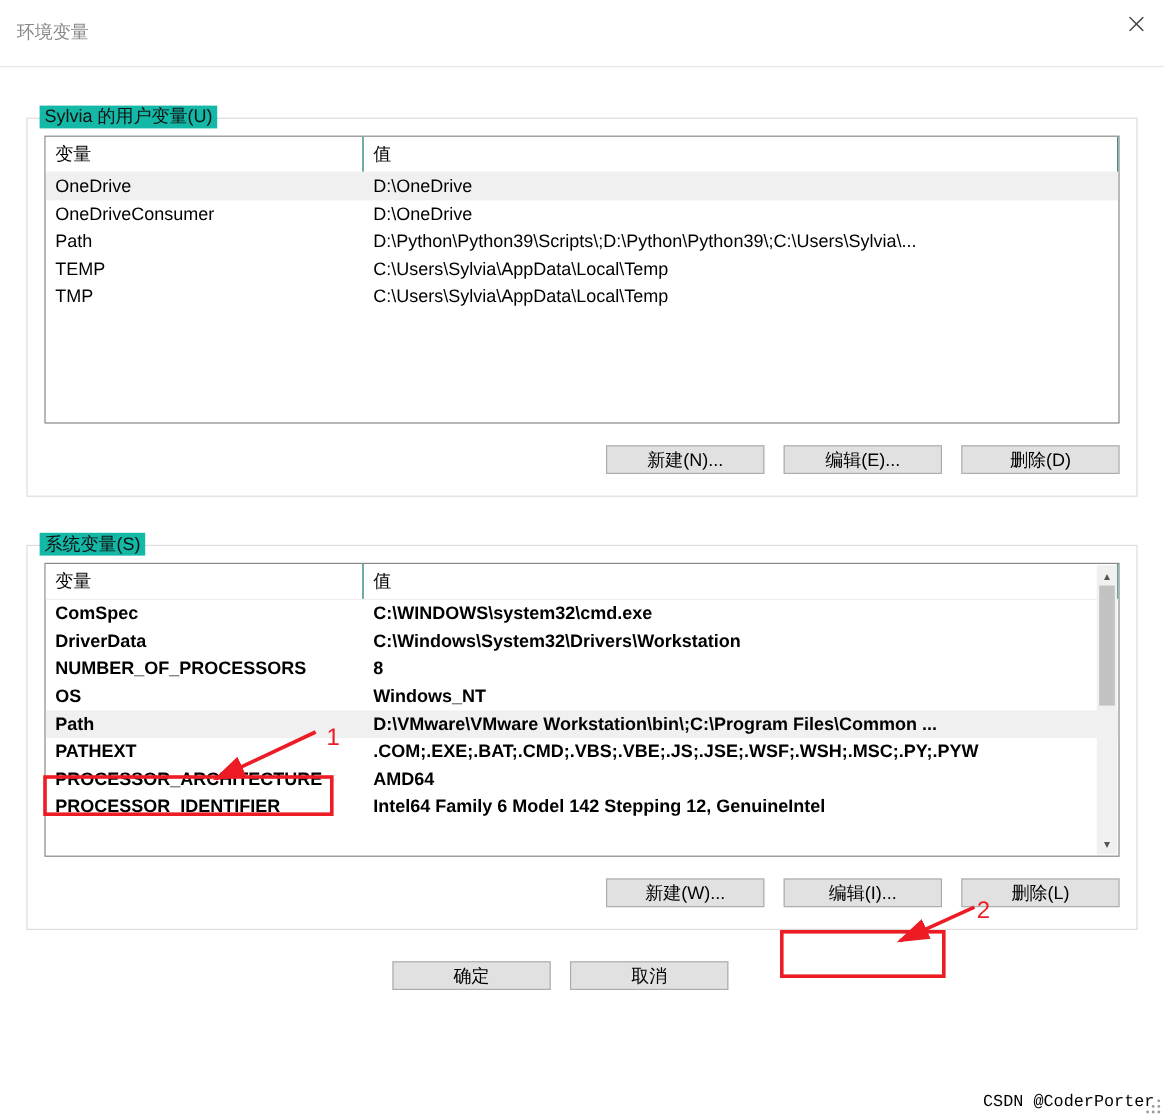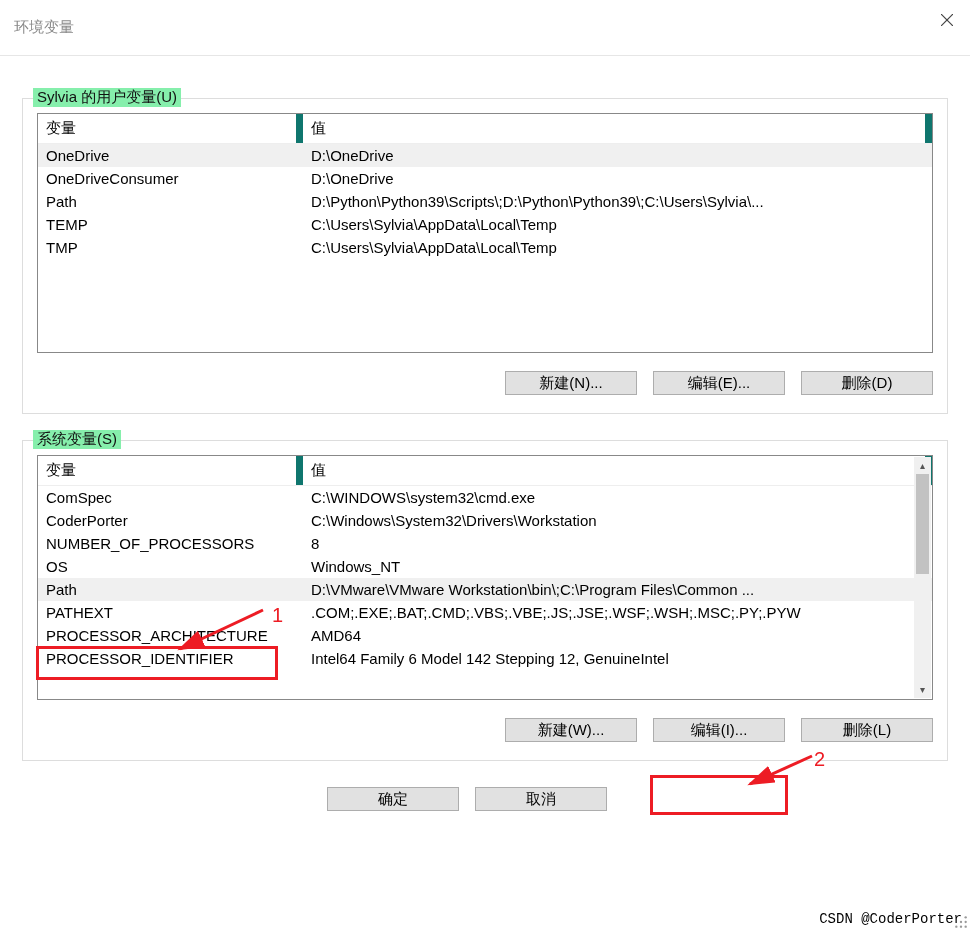--- a/index.html
+++ b/index.html
@@ -34,21 +34,21 @@
   .content { padding: 16px 22px 0 22px; }
   .groupbox {
     border: 1px solid #ddd;
     margin: 26px 0 0 0;
     padding: 14px 14px 18px 14px;
     position: relative;
   }
   .groupbox .legend {
     position: absolute;
     top: -11px; left: 10px;
-    background: #86efac;
+    background: #14b8a6;
     padding: 0 4px;
     color: #111;
     font-size: 15px;
   }
   .listview {
     border: 1px solid #888;
     height: 240px;
     overflow: hidden;
     position: relative;
     background: #fff;
@@ -57,21 +57,21 @@
     height: 245px;
   }
   .listheader {
     display: flex;
     background: #fff;
     border-bottom: 1px solid #eee;
     font-size: 15px;
   }
   .listheader .col {
     padding: 5px 8px;
-    border-right: 7px solid #0f766e;
+    border-right: 1px solid #0f766e;
   }
   .rows { overflow-y: auto; height: calc(100% - 30px); }
   .row {
     display: flex;
     font-size: 15px;
     cursor: default;
   }
   .row .cell {
     padding: 3px 8px;
     white-space: nowrap;
@@ -194,34 +194,34 @@
           </div>
         </div>
     </div>
     <div class="btnrow">
       <button class="btn">新建(N)...</button>
       <button class="btn">编辑(E)...</button>
       <button class="btn">删除(D)</button>
     </div>
   </div>
 
-  <div class="groupbox" style="margin-top:26px;">
+  <div class="groupbox" style="margin-top:40px;">
     <div class="legend">系统变量(S)</div>
     <div class="listview sys">
       <div class="listheader">
         <div class="col c1">变量</div>
         <div class="col c2">值</div>
       </div>
-      <div class="rows" id="system-rows" style="height:calc(100% - 30px);">
+      <div class="rows" id="system-rows" style="height:calc(100% - 30px);font-weight:bold;">
           <div class="row">
             <div class="cell c1">ComSpec</div>
             <div class="cell c2">C:\WINDOWS\system32\cmd.exe</div>
           </div>
           <div class="row">
-            <div class="cell c1">CoderPorter</div>
+            <div class="cell c1">DriverData</div>
             <div class="cell c2">C:\Windows\System32\Drivers\Workstation</div>
           </div>
           <div class="row">
             <div class="cell c1">NUMBER_OF_PROCESSORS</div>
             <div class="cell c2">8</div>
           </div>
           <div class="row">
             <div class="cell c1">OS</div>
             <div class="cell c2">Windows_NT</div>
           </div>

